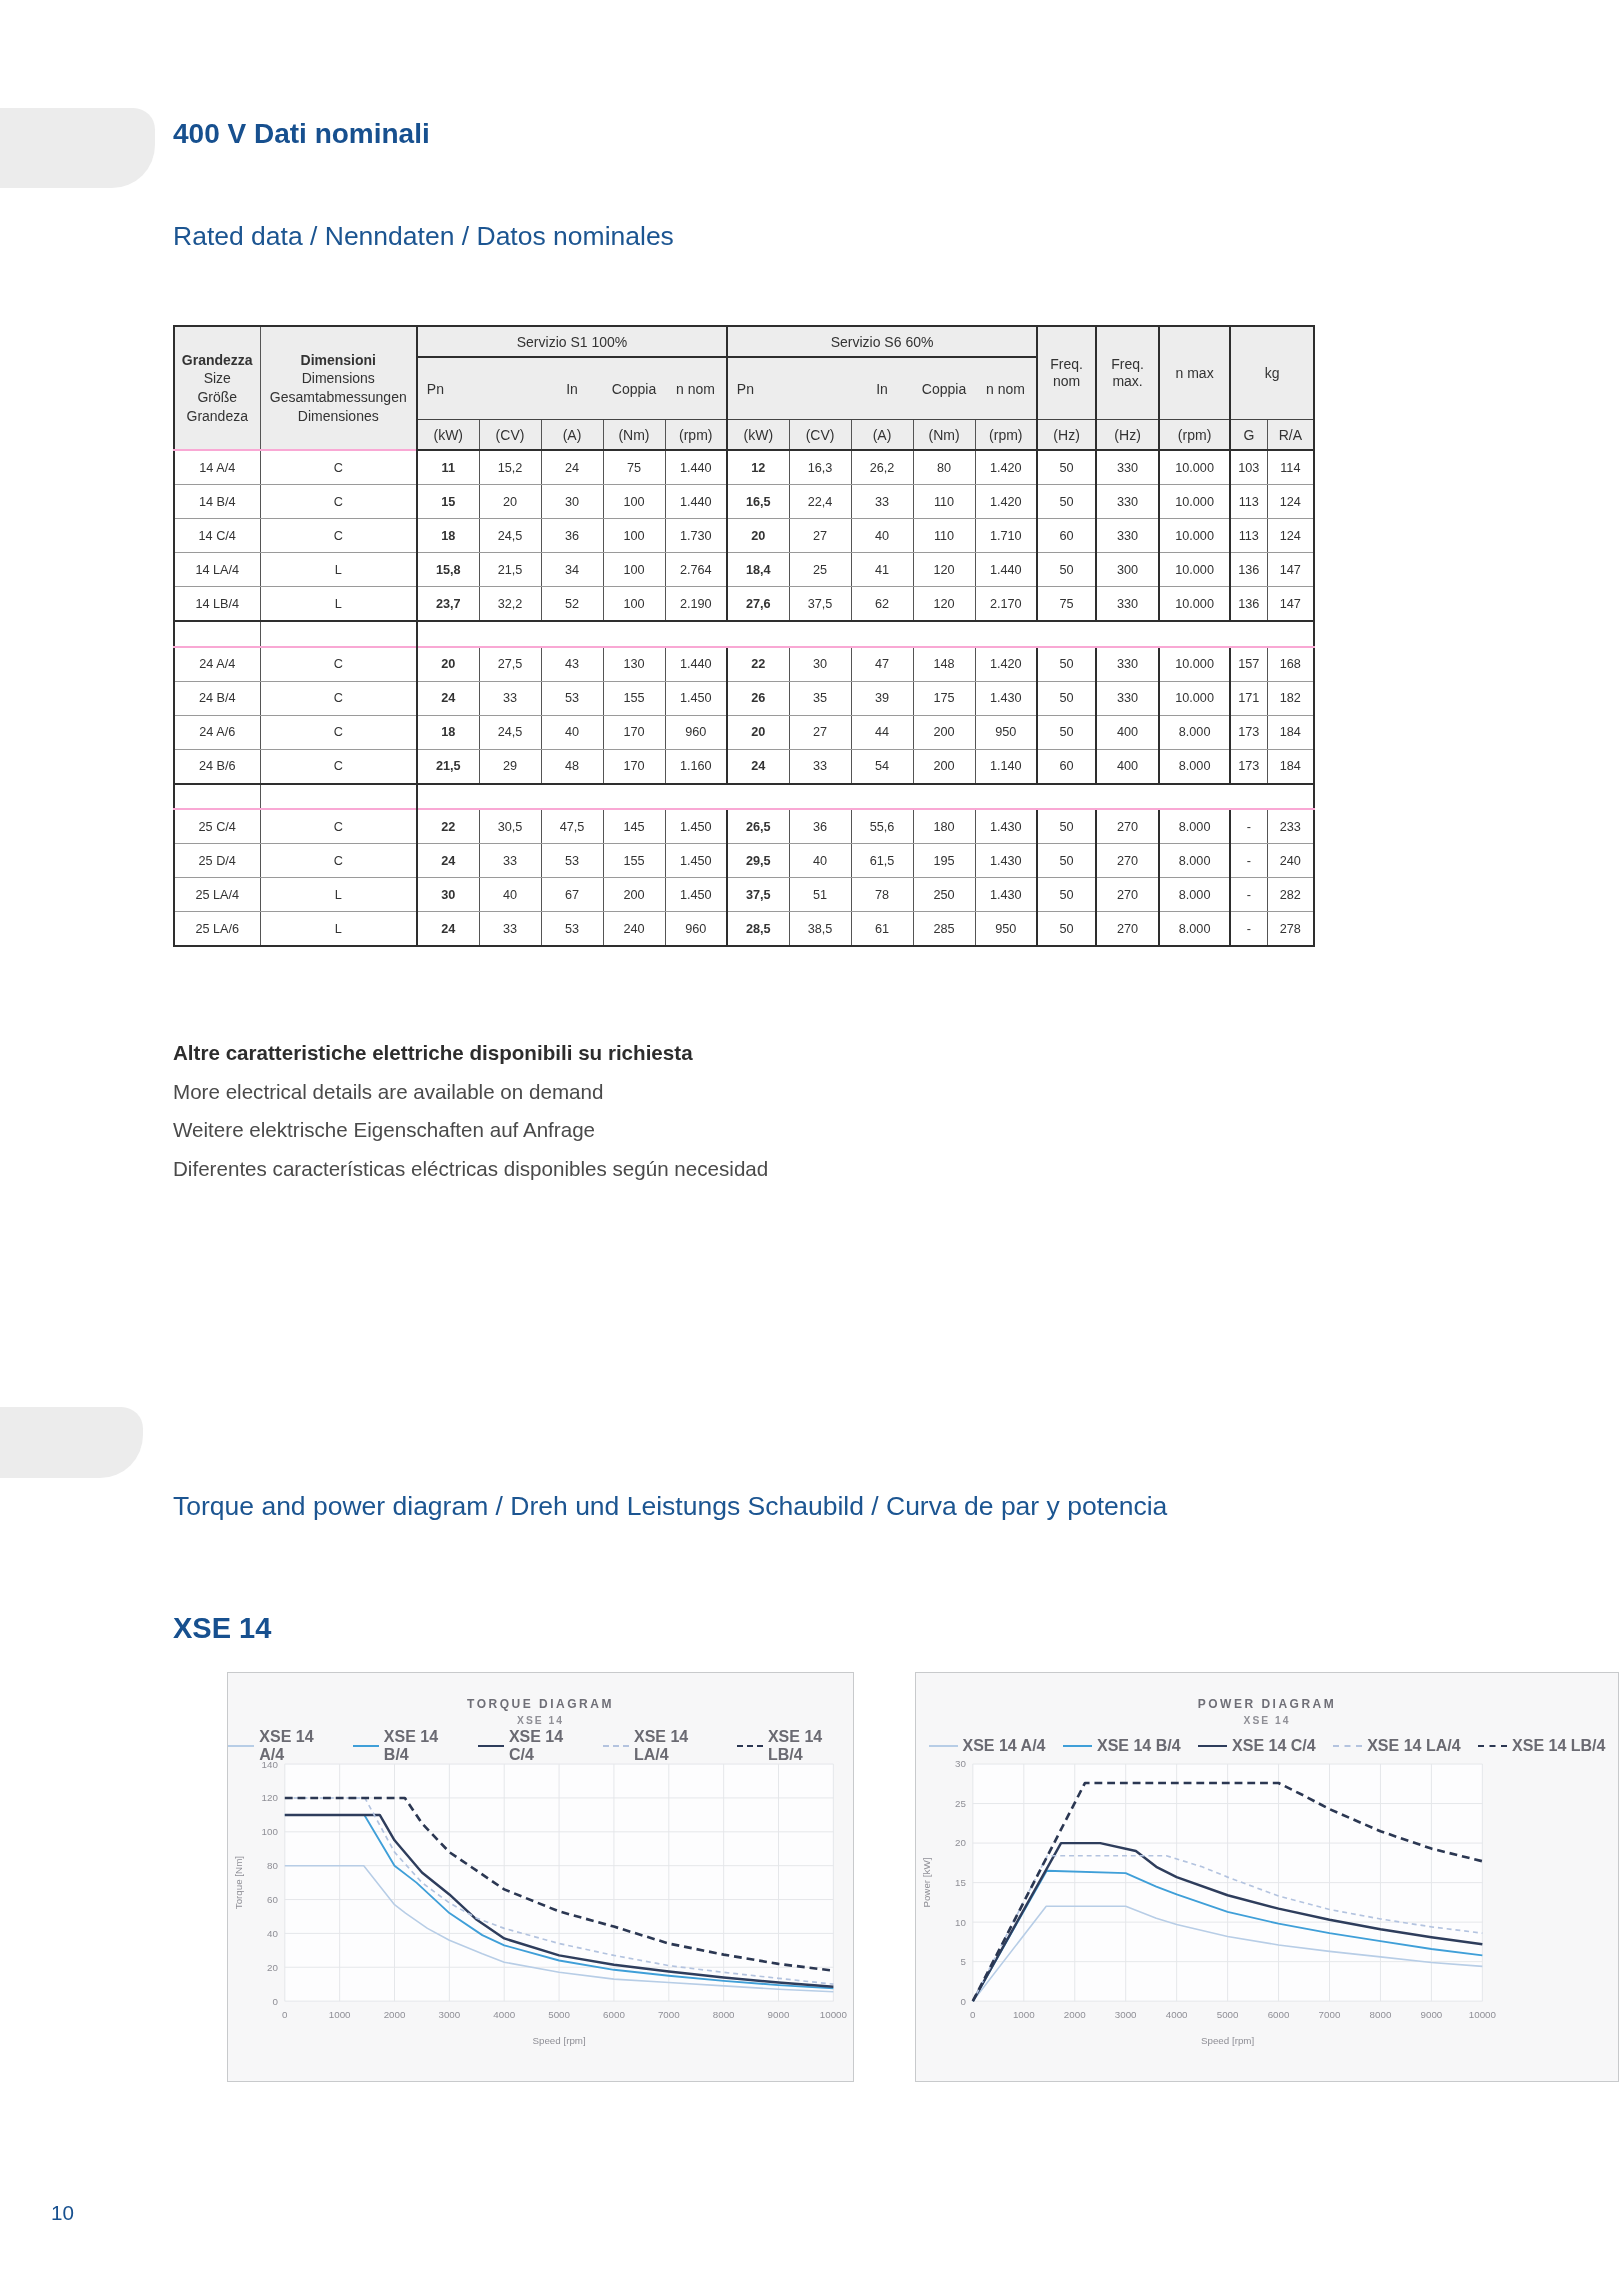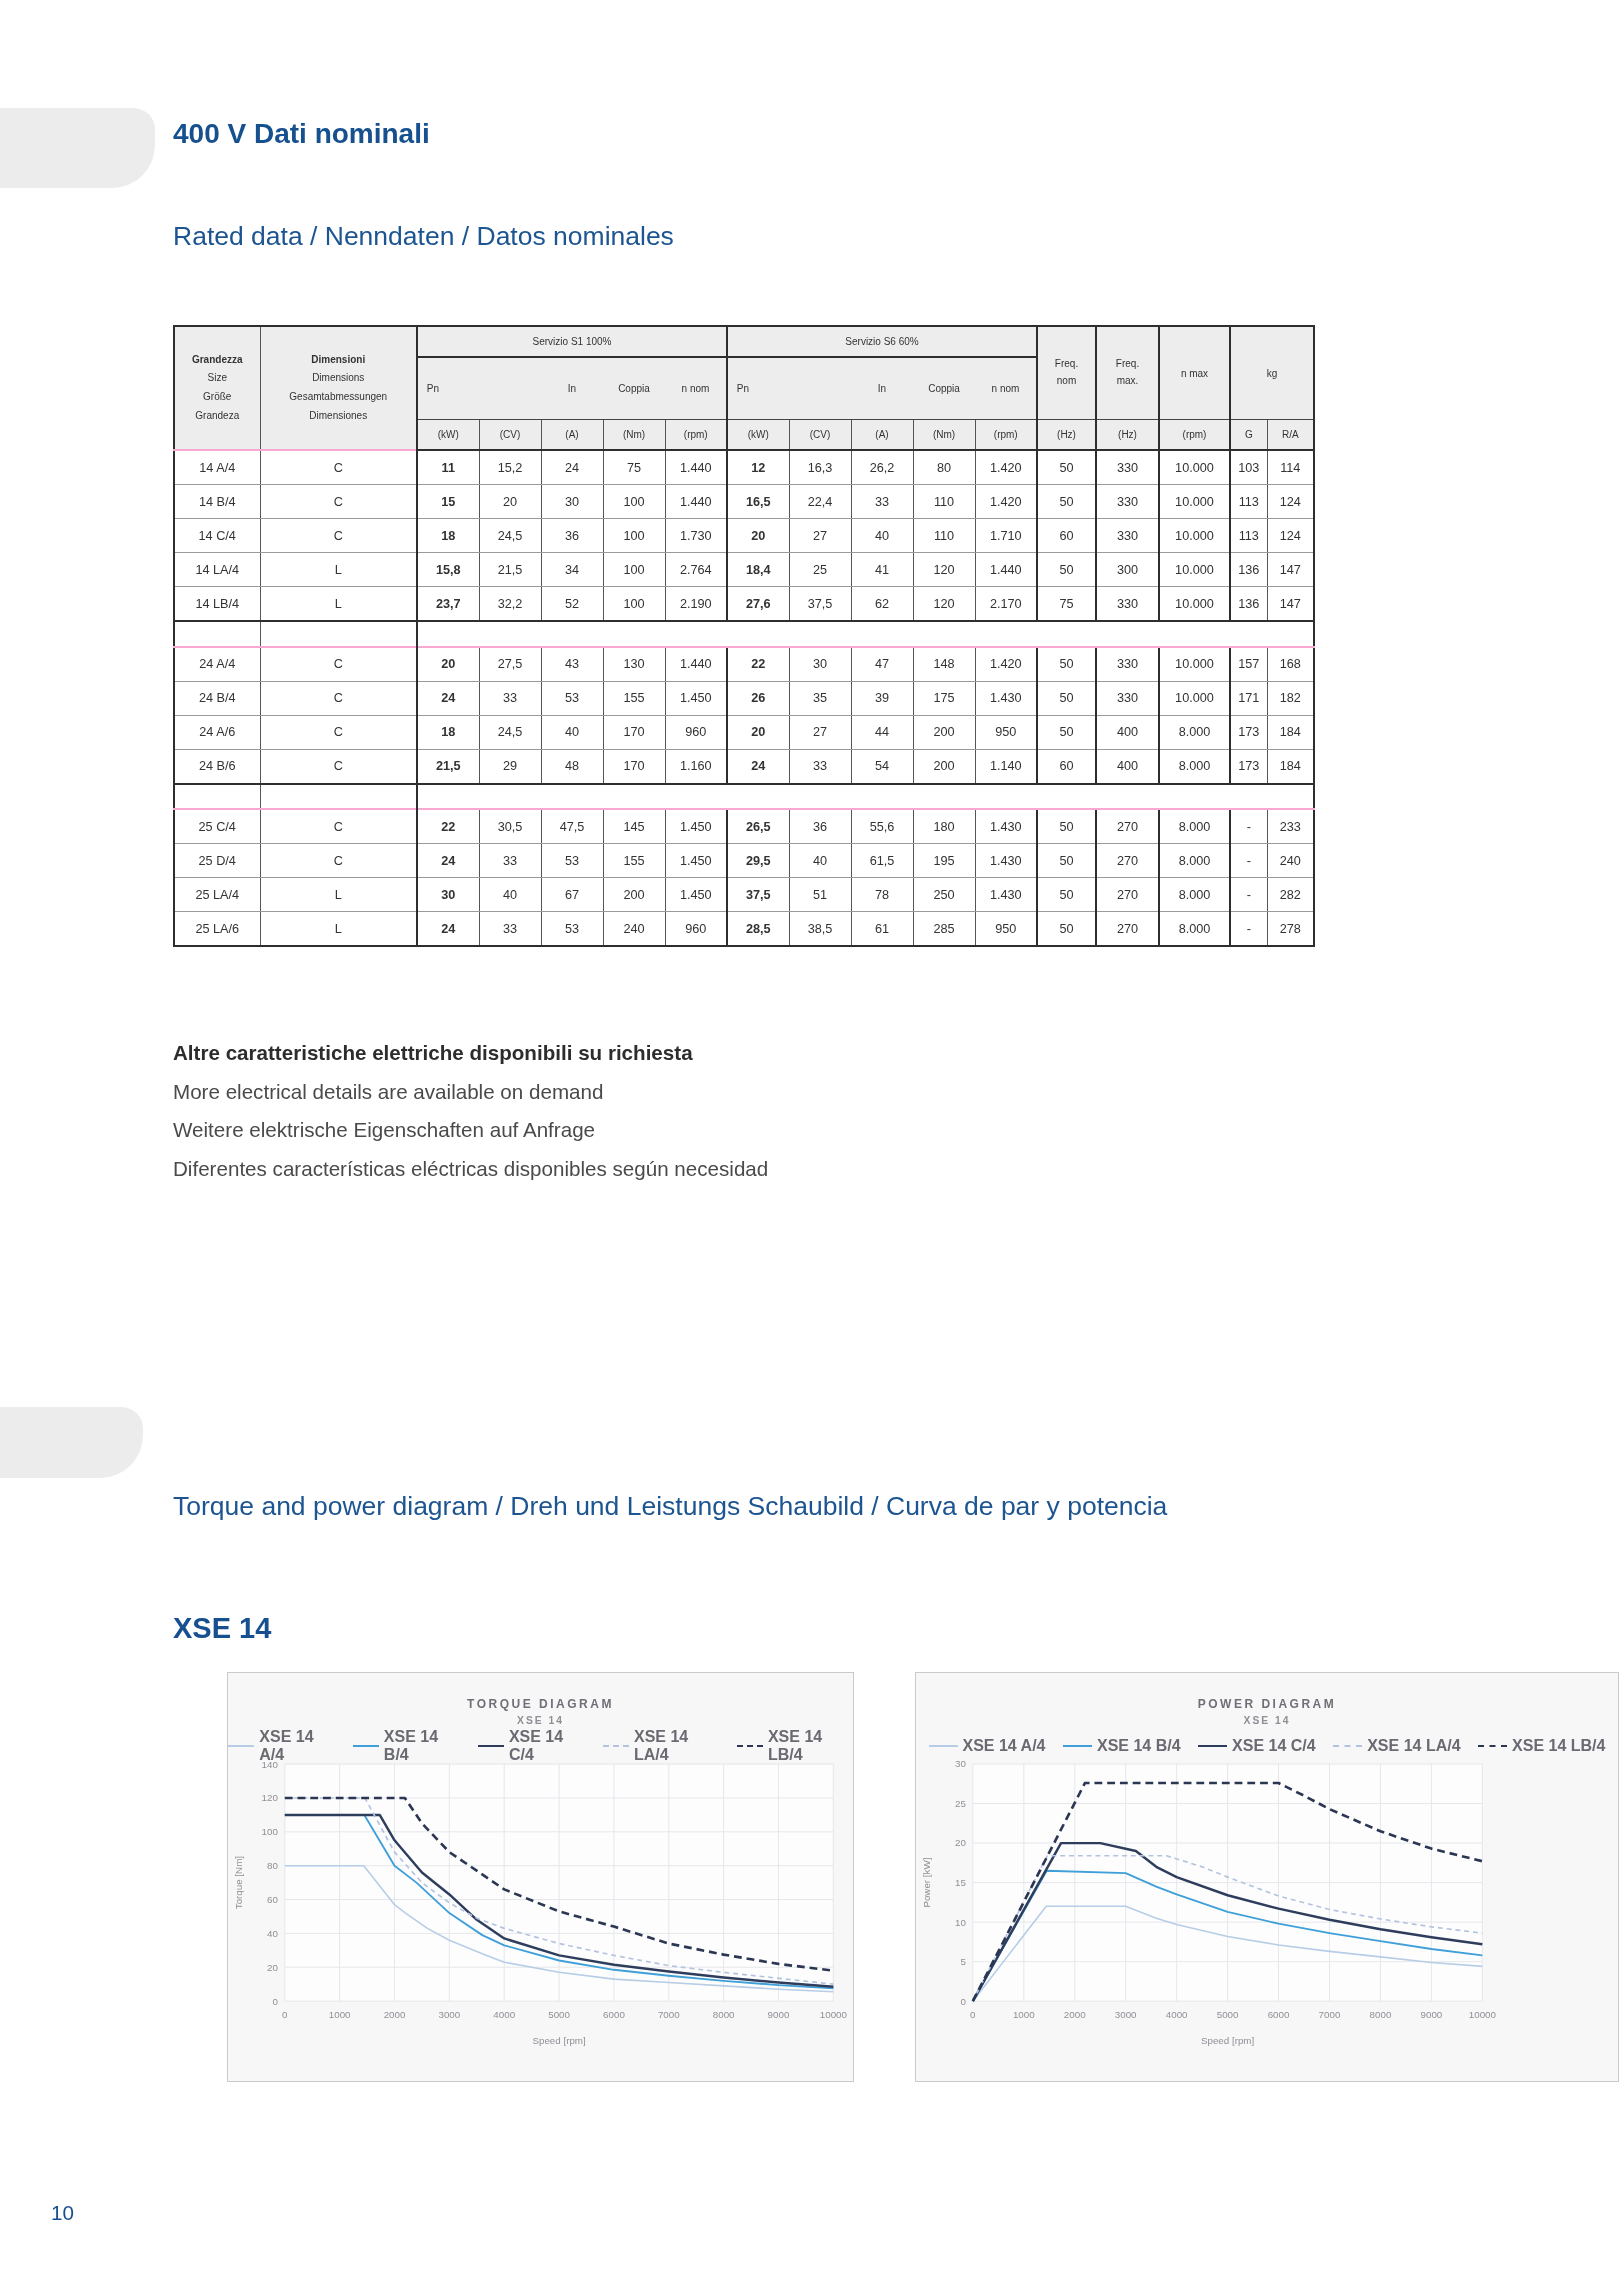--- a/index.html
+++ b/index.html
@@ -15,21 +15,21 @@
   .t2{top:1419px;}
   .h-sub{position:absolute;left:173px;font-size:26.5px;color:#1c5591;line-height:1.1;}
   .sub1{top:178px;margin-top:44px;}
   .sub2{top:1492px;}
   .model{position:absolute;left:173px;top:1612px;font-size:29px;font-weight:bold;color:#17508f;}
   .pagenum{position:absolute;left:51px;top:2201px;font-size:20.6px;color:#17508f;}
   
   table.data{position:absolute;left:173px;top:325px;width:1137px;border-collapse:collapse;
              table-layout:fixed;font-size:12.7px;color:#333;border:2px solid #2e2e2e;}
   table.data th,table.data td{padding:0 2px;text-align:center;font-weight:normal;overflow:hidden;}
-  thead th{background:#ededed;font-size:10px;color:#333;}
+  thead th{background:#ededed;font-size:14px;color:#333;}
   tr.hA th{height:29px;}
   tr.hB th{height:61px;vertical-align:middle;}
   tr.hC th{height:29px;border-top:1px solid #444;border-bottom:2px solid #2e2e2e;}
   th.cGr{white-space:pre-line;line-height:18.6px;vertical-align:middle;}
   th.cGr::first-line{font-weight:bold;}
   th.grp{font-weight:bold;border-bottom:2px solid #2e2e2e;}
   th.small2{white-space:pre-line;line-height:16.7px;}
   .bl1{border-left:1px solid #555;}
   .bl2{border-left:2px solid #2e2e2e !important;}
   tr.hB th{border-left:none;}

